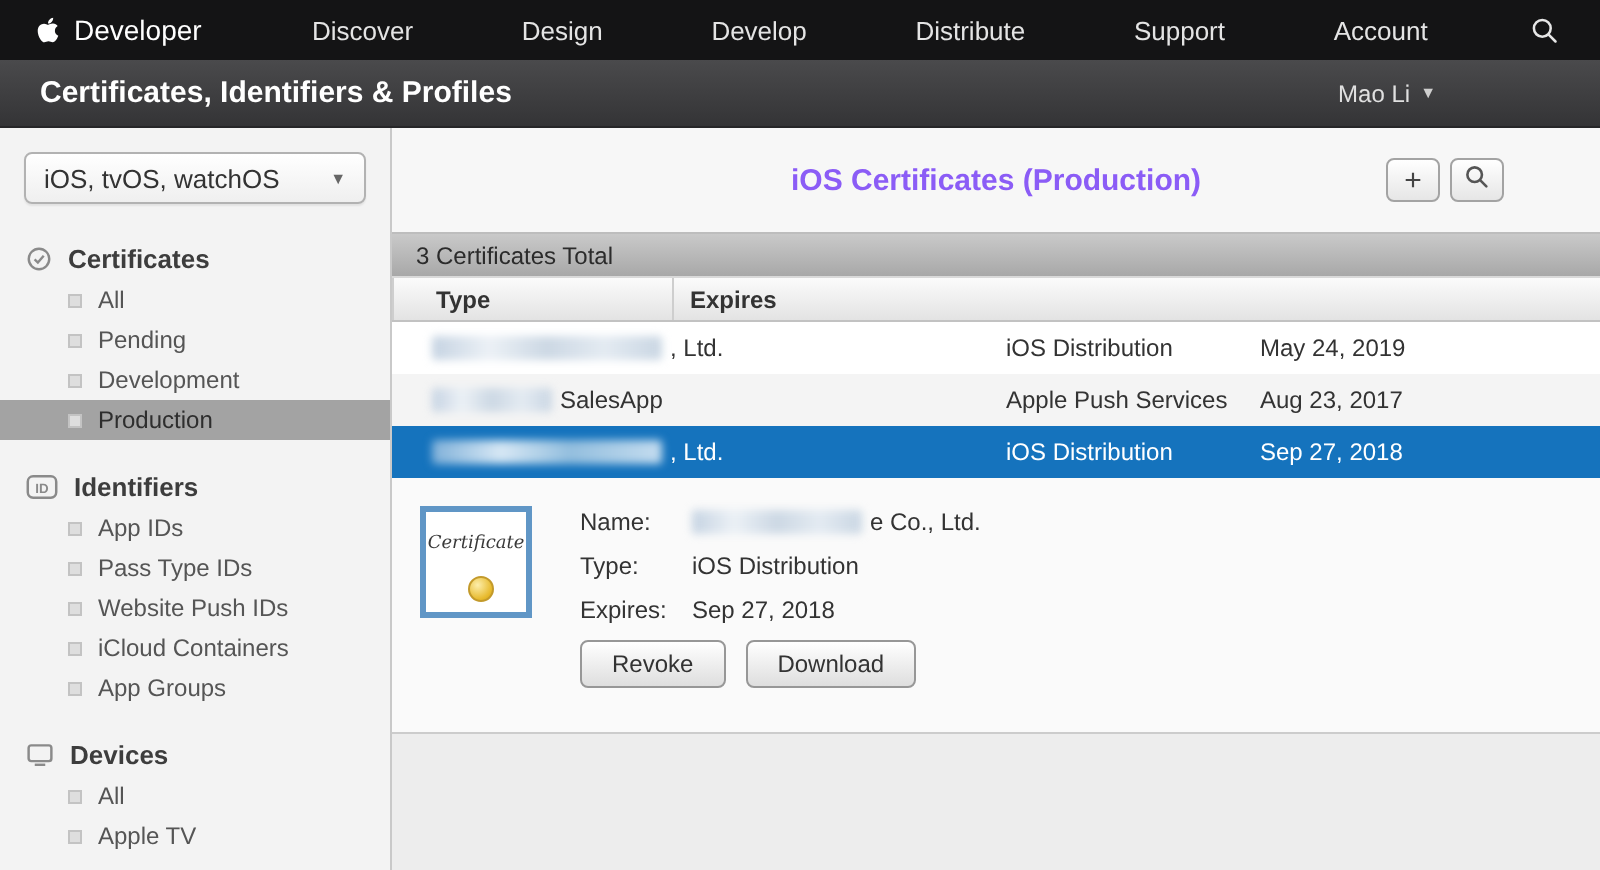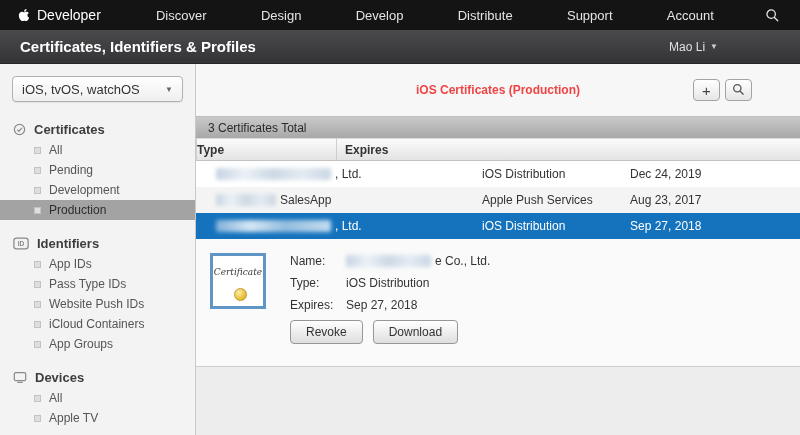--- a/index.html
+++ b/index.html
@@ -30,29 +30,29 @@
   .section { margin-bottom:12px; }
   .section-header { display:flex; align-items:center; gap:8px; padding:4px 0 4px 13px; font-size:13px; font-weight:bold; color:#3d3d3d; height:22px; }
   .section-header svg { display:block; }
   .sidebar-item { height:20px; display:flex; align-items:center; gap:8px; padding-left:34px; font-size:12px; color:#555; cursor:pointer; }
   .sidebar-item .bullet { width:7px; height:7px; background:#dedede; border:1px solid #c3c3c3; flex-shrink:0; }
   .sidebar-item.selected { background:#a3a3a3; color:#2e2e2e; }
 
   
   .main { flex:1; display:flex; flex-direction:column; background:#fff; min-width:0; }
   .main-header { height:52px; background:#f7f7f7; display:flex; align-items:center; justify-content:center; position:relative; }
-  .main-title { font-size:12px; font-weight:bold; color:#ef4444; }
+  .main-title { font-size:15px; font-weight:bold; color:#8b5cf6; }
   .header-buttons { position:absolute; right:48px; top:15px; display:flex; gap:5px; }
   .icon-btn { width:27px; height:22px; background:linear-gradient(#ffffff,#e6e6e6); border:1px solid #a3a3a3; border-radius:4px; display:flex; align-items:center; justify-content:center; font-size:15px; color:#444; cursor:pointer; padding:0; font-family:"Liberation Sans",sans-serif; }
 
   .count-bar { height:23px; background:linear-gradient(#c9c9c9,#a8a8a8); border-top:1px solid #bdbdbd; border-bottom:1px solid #d9d9d9; display:flex; align-items:center; padding-left:12px; font-size:12px; color:#2b2b2b; }
 
   .table-header { display:flex; height:22px; background:linear-gradient(#fbfbfb,#e3e3e3); border-bottom:1px solid #c2c2c2; font-size:12px; font-weight:bold; color:#333; align-items:stretch; }
   .col-name { width:286px; padding-left:20px; display:flex; align-items:center; }
-  .col-type { width:140px; padding-left:0; display:flex; align-items:center; }
+  .col-type { width:140px; padding-left:21px; display:flex; align-items:center; }
   .col-expires { flex:1; padding-left:8px; display:flex; align-items:center; }
   .table-header .col-type, .table-header .col-expires { border-left:1px solid #cecece; }
 
   .row { display:flex; height:26px; font-size:12px; color:#333; cursor:pointer; }
   .row.alt { background:#f4f4f4; }
   .row.selected { background:#1573bd; color:#fff; }
 
   .redact { display:inline-block; height:12px; border-radius:2px; margin-right:4px; vertical-align:middle;
     background:linear-gradient(90deg,#c5d3e2,#ecf1f6 25%,#ccd8e4 50%,#e4ebf2 75%,#c9d6e3); filter:blur(2px); }
   .w115 { width:115px; } .w60 { width:60px; } .w85 { width:85px; }
@@ -226,21 +226,21 @@
         <div class="col-type">Type</div>
         <div class="col-expires">Expires</div>
       </div>
 
       <div class="row">
         <div class="col-name">
             <span class="redact w115"></span>
             <span>, Ltd.</span>
           </div>
         <div class="col-type">iOS Distribution</div>
-        <div class="col-expires">Dec 24, 2019</div>
+        <div class="col-expires">May 24, 2019</div>
       </div>
 
       <div class="row alt">
         <div class="col-name">
             <span class="redact w60"></span>
             <span>SalesApp</span>
           </div>
         <div class="col-type">Apple Push Services</div>
         <div class="col-expires">Aug 23, 2017</div>
       </div>

